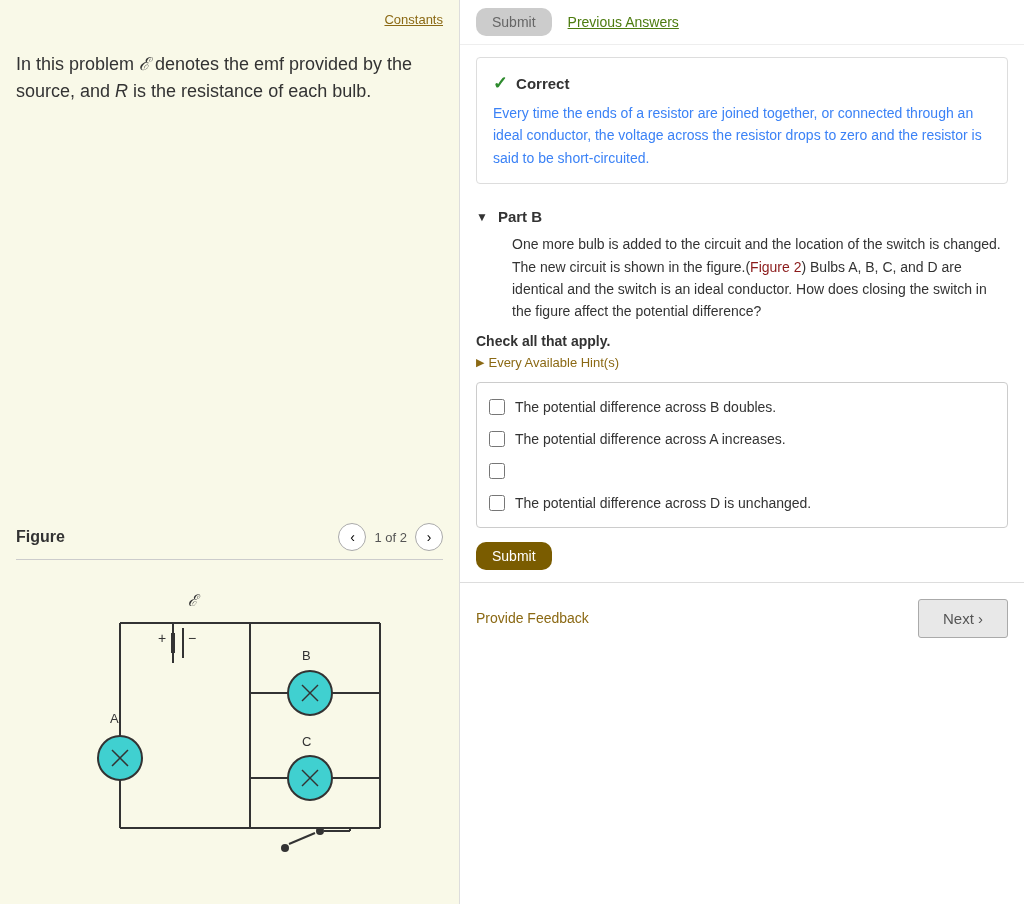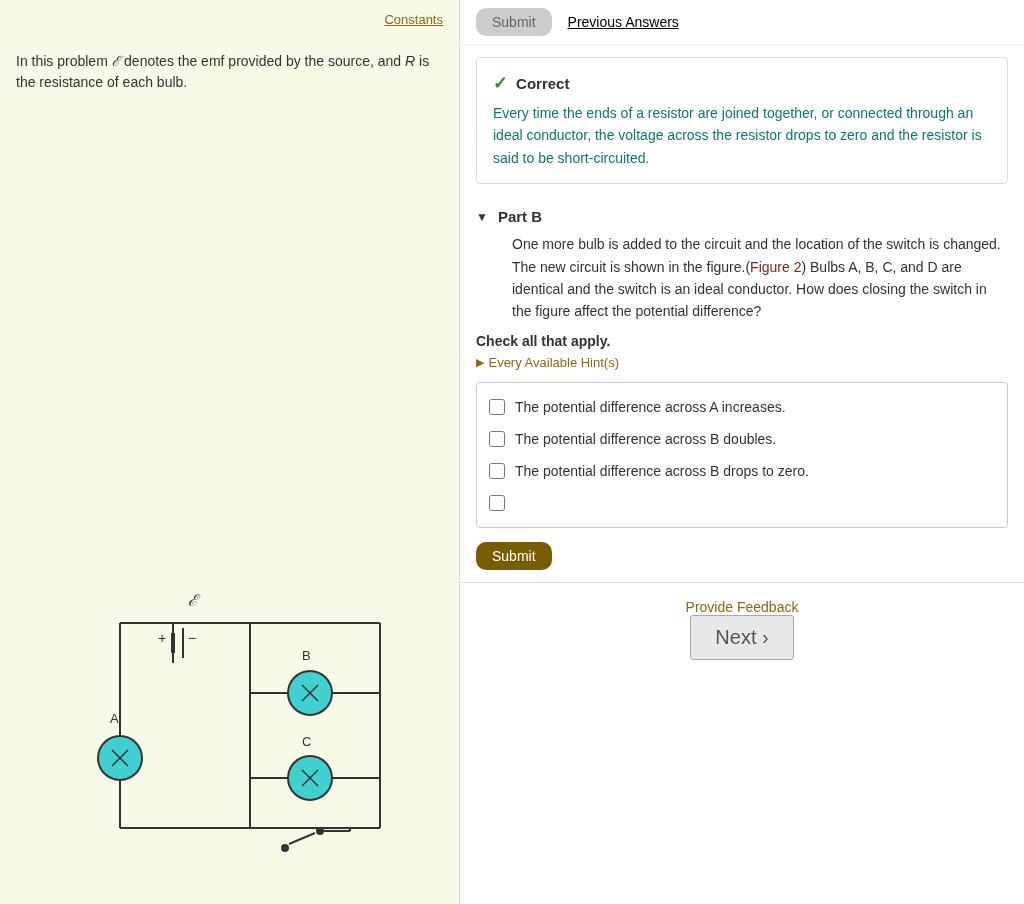--- a/index.html
+++ b/index.html
@@ -17,21 +17,21 @@
     .constants-link {
       display: block;
       text-align: right;
       color: #8b6914;
       text-decoration: underline;
       font-size: 13px;
       cursor: pointer;
       margin-bottom: 2px;
     }
     .problem-text {
-      font-size: 14px;
+      font-size: 18px;
       line-height: 1.5;
       color: #333;
       margin-top: 24px;
     }
     .figure-section {
       position: absolute;
       bottom: 0;
       left: 0;
       right: 0;
       padding: 0 16px 16px;
@@ -107,21 +107,21 @@
       color: #666;
       cursor: pointer;
       border-radius: 10px;
     }
     .submit-btn.active {
       background: #7a5c00;
       color: #fff;
       cursor: pointer;
     }
     .prev-answers-link {
-      color: #000000;
+      color: #4d7c0f;
       text-decoration: underline;
       font-size: 14px;
       cursor: pointer;
     }
     .correct-box {
       margin: 12px 16px;
       border: 1px solid #ddd;
       border-radius: 4px;
       padding: 14px 16px;
       background: #fff;
@@ -134,21 +134,21 @@
       font-size: 15px;
       margin-bottom: 8px;
     }
     .correct-check {
       color: #2e8b2e;
       font-size: 18px;
     }
     .correct-text {
       font-size: 14px;
       line-height: 1.6;
-      color: #0f766e;
+      color: #3b82f6;
     }
     .part-b-section {
       padding: 0 16px;
     }
     .part-header {
       display: flex;
       align-items: center;
       gap: 10px;
       font-size: 15px;
       font-weight: bold;
@@ -193,32 +193,31 @@
     .part-b-submit-row {
       margin-bottom: 12px;
     }
     .bottom-bar {
       display: flex;
       align-items: center;
       justify-content: space-between;
       padding: 16px;
       border-top: 1px solid #ddd;
       margin-top: 4px;
-      flex-direction: column;
     }
     .feedback-link {
       color: #8b6914;
       font-size: 14px;
       cursor: pointer;
     }
     .next-btn {
       background: #ccc;
       border: 1px solid #aaa;
       padding: 10px 24px;
-      font-size: 20px;
+      font-size: 15px;
       color: #555;
       cursor: pointer;
       border-radius: 3px;
       display: flex;
       align-items: center;
       gap: 4px;
     }
     .next-btn.active {
       background: #e8e8e8;
     }
@@ -228,20 +227,28 @@
 </head>
 <body>
 
 <div class="left-panel">
   <a class="constants-link">Constants</a>
   <p class="problem-text">
     In this problem <em>ℰ</em> denotes the emf provided by the source, and <span style="font-style:italic;">R</span> is the resistance of each bulb.
   </p>
 
   <div class="figure-section">
+    <div class="figure-header">
+      <span class="figure-title">Figure</span>
+      <div class="figure-nav">
+        <button class="nav-btn">‹</button>
+        <span class="nav-count">1 of 2</span>
+        <button class="nav-btn">›</button>
+      </div>
+    </div>
     <div class="circuit-container">
 
       <svg width="380" height="300" viewBox="0 0 380 300">
 
         <text x="148" y="28" font-style="italic" font-size="16" fill="#333">ℰ</text>
 
         <text x="118" y="65" font-size="14" fill="#333">+</text>
         <text x="148" y="65" font-size="14" fill="#333">−</text>
 
         <line x1="133" y1="45" x2="133" y2="85" stroke="#333" stroke-width="2"></line>
@@ -323,32 +330,32 @@
     <p class="check-all-label">Check all that apply.</p>
 
     <div class="view-hints">
       <span class="hint-arrow">▶</span>
       <span>Every Available Hint(s)</span>
     </div>
 
     <div class="options-box">
       <div class="checkbox-item">
         <input type="checkbox" style="">
-        <span>The potential difference across A increases.</span>
+        <span>The potential difference across B doubles.</span>
       </div>
       <div class="checkbox-item">
         <input type="checkbox" style="">
-        <span>The potential difference across B doubles.</span>
+        <span>The potential difference across A increases.</span>
       </div>
       <div class="checkbox-item">
         <input type="checkbox" style="">
-        <span>The potential difference across B drops to zero.</span>
       </div>
       <div class="checkbox-item">
         <input type="checkbox" style="">
+        <span>The potential difference across D is unchanged.</span>
       </div>
     </div>
 
     <div class="part-b-submit-row">
       <button class="submit-btn active">Submit</button>
     </div>
   </div>
 
   <div class="bottom-bar">
     <a class="feedback-link">Provide Feedback</a>

